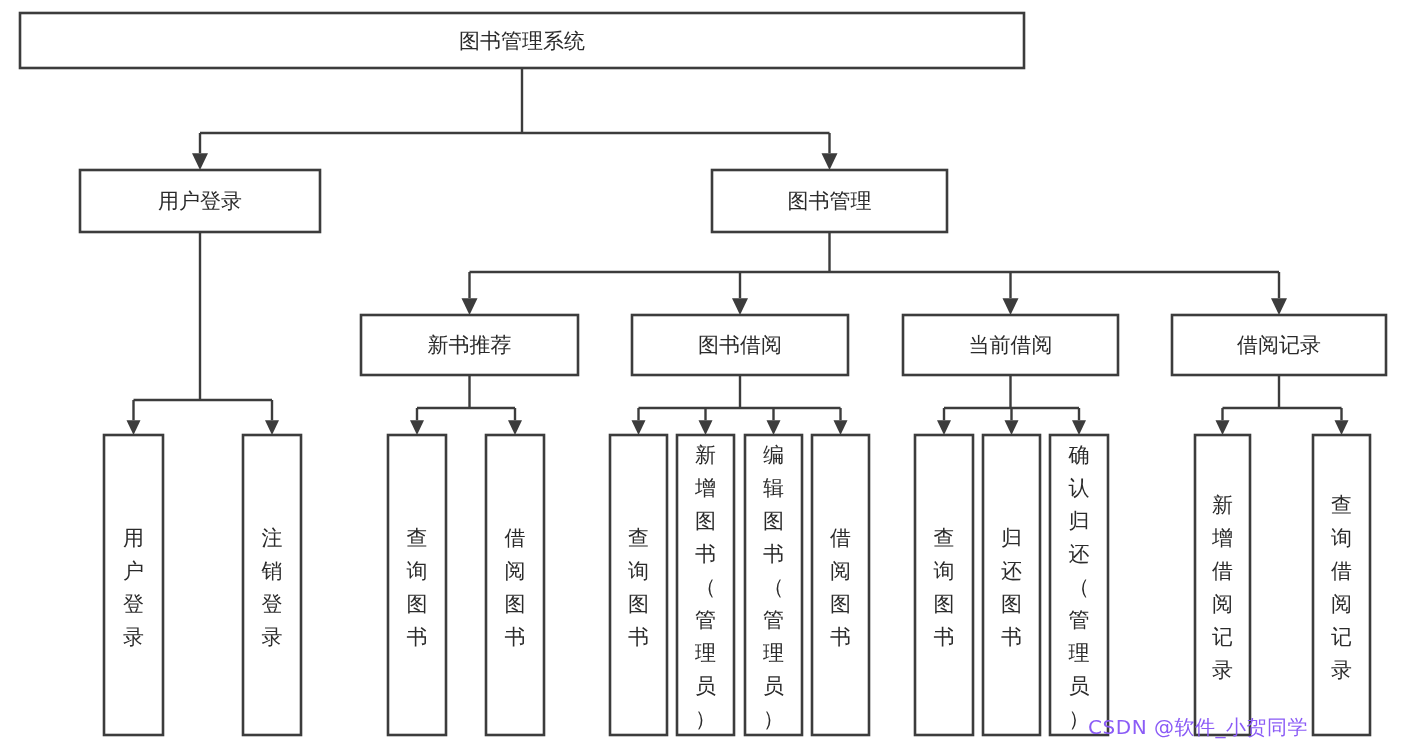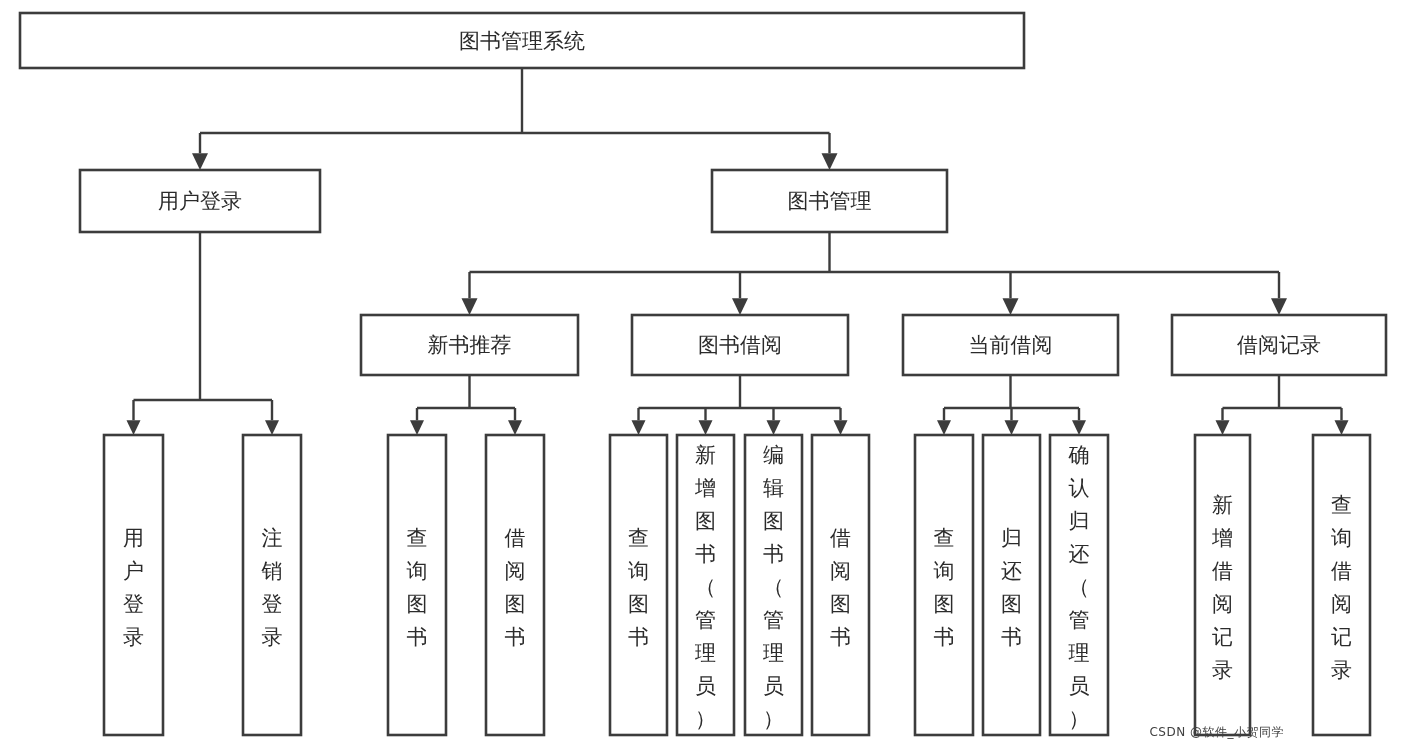--- a/index.html
+++ b/index.html
@@ -50,25 +50,25 @@
     dominant-baseline: middle;
   }
   .leaf-label {
     fill: #2b2b2b;
     font-family: "DejaVu Sans", "Liberation Sans", sans-serif;
     font-size: 21px;
     text-anchor: middle;
   }
   .watermark-text {
     position: absolute;
-    right: 26px;
+    right: 2px;
     bottom: 6px;
     font-family: "DejaVu Sans", "Liberation Sans", sans-serif;
-    font-size: 12px;
-    color: #404040;
+    font-size: 20px;
+    color: #8b5cf6;
     white-space: nowrap;
     letter-spacing: 0.5px;
   }
 </style>
 </head>
 <body>
 
 <div id="diagram-root">
 
   <svg id="tree-svg" viewBox="0 0 1405 747">

